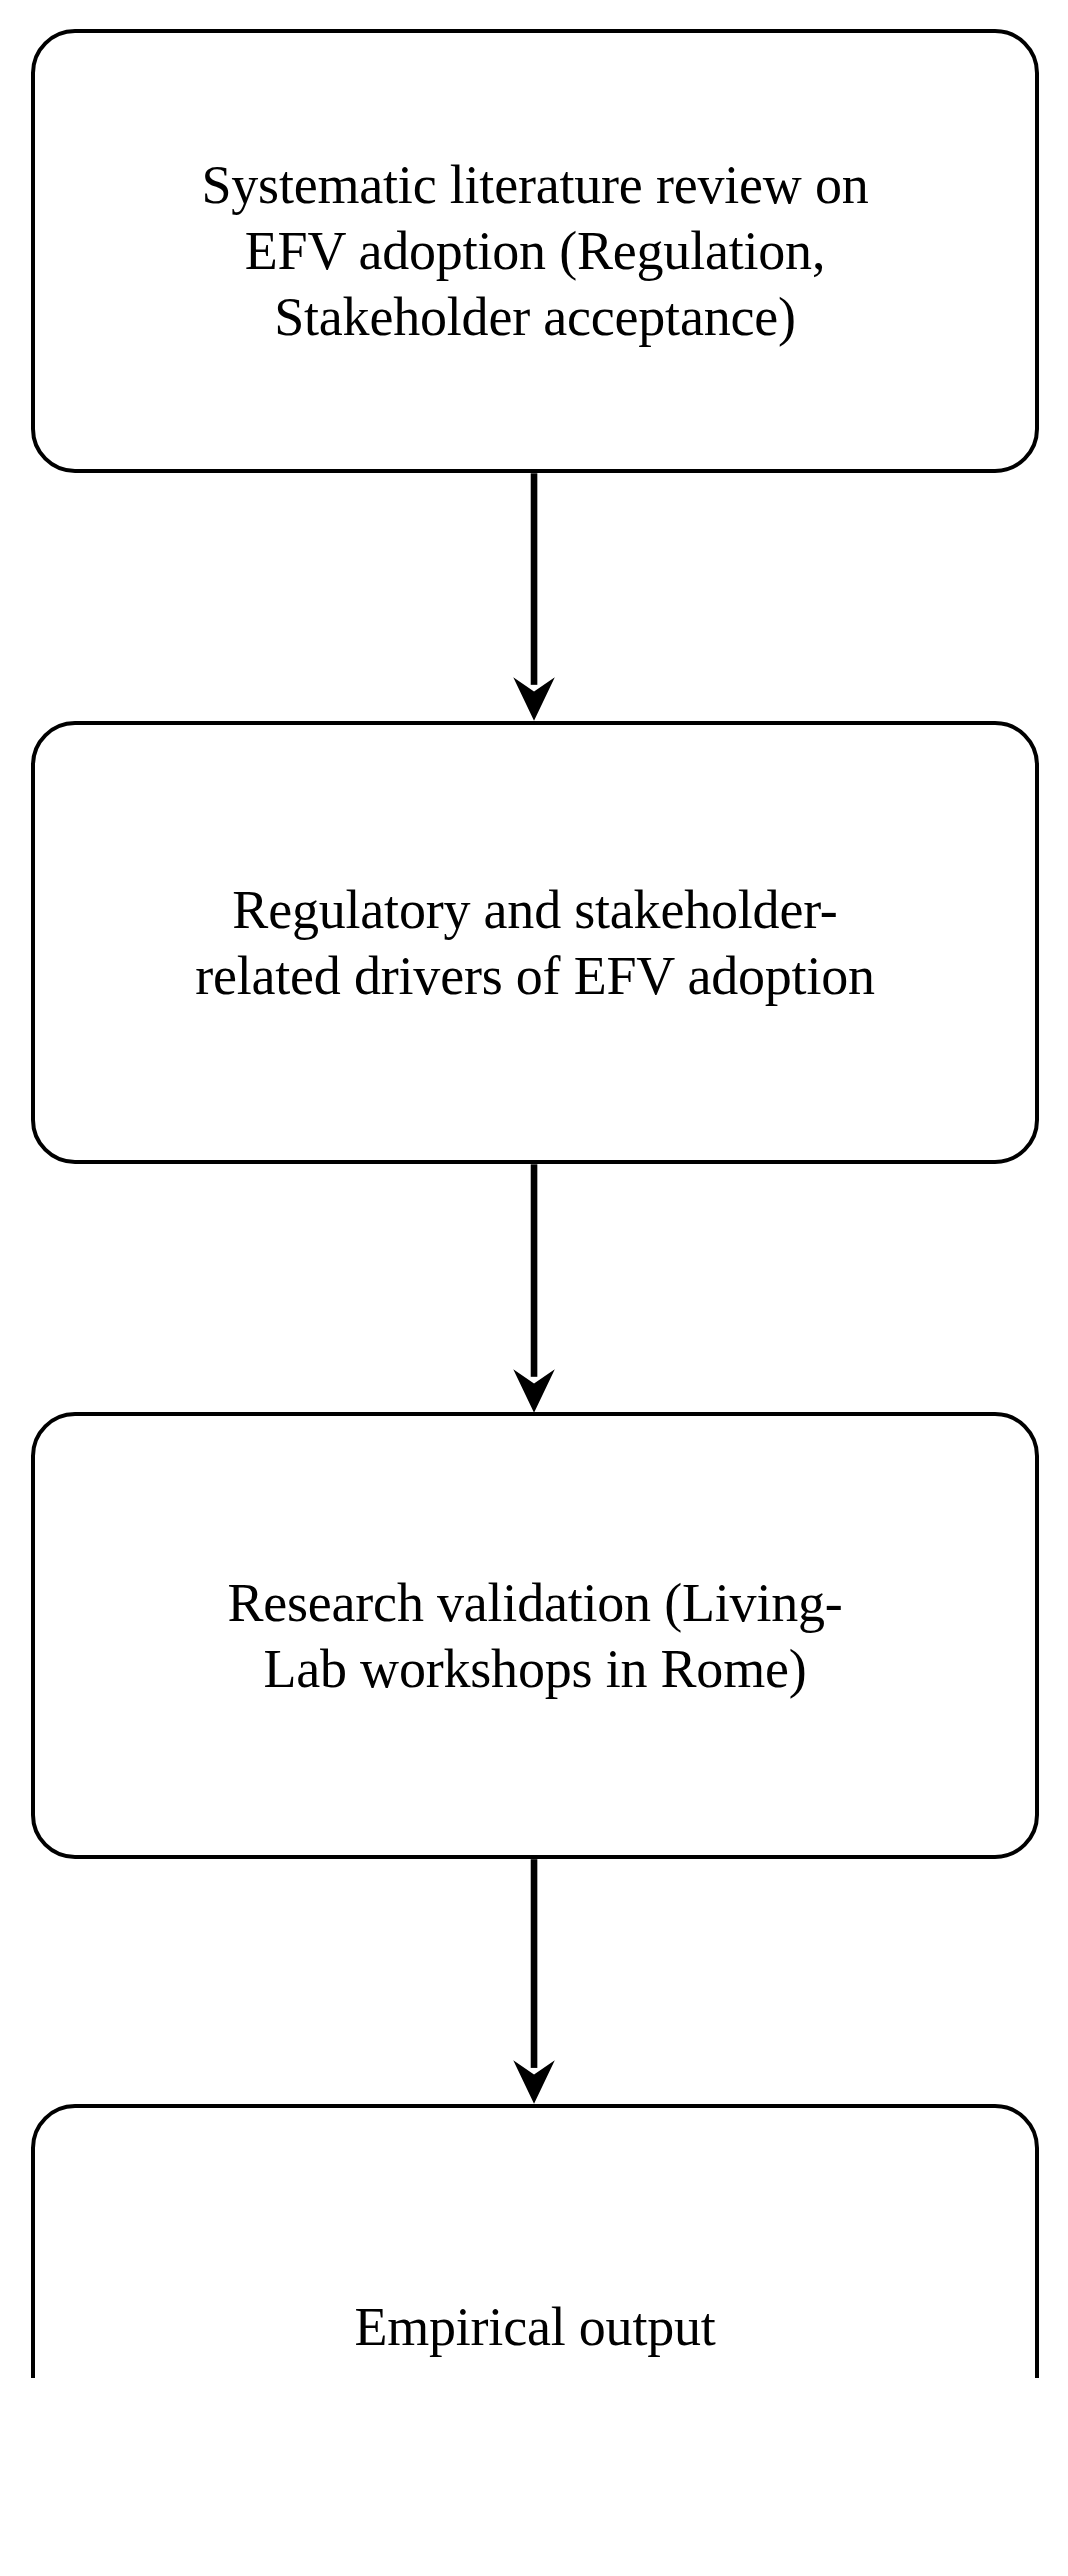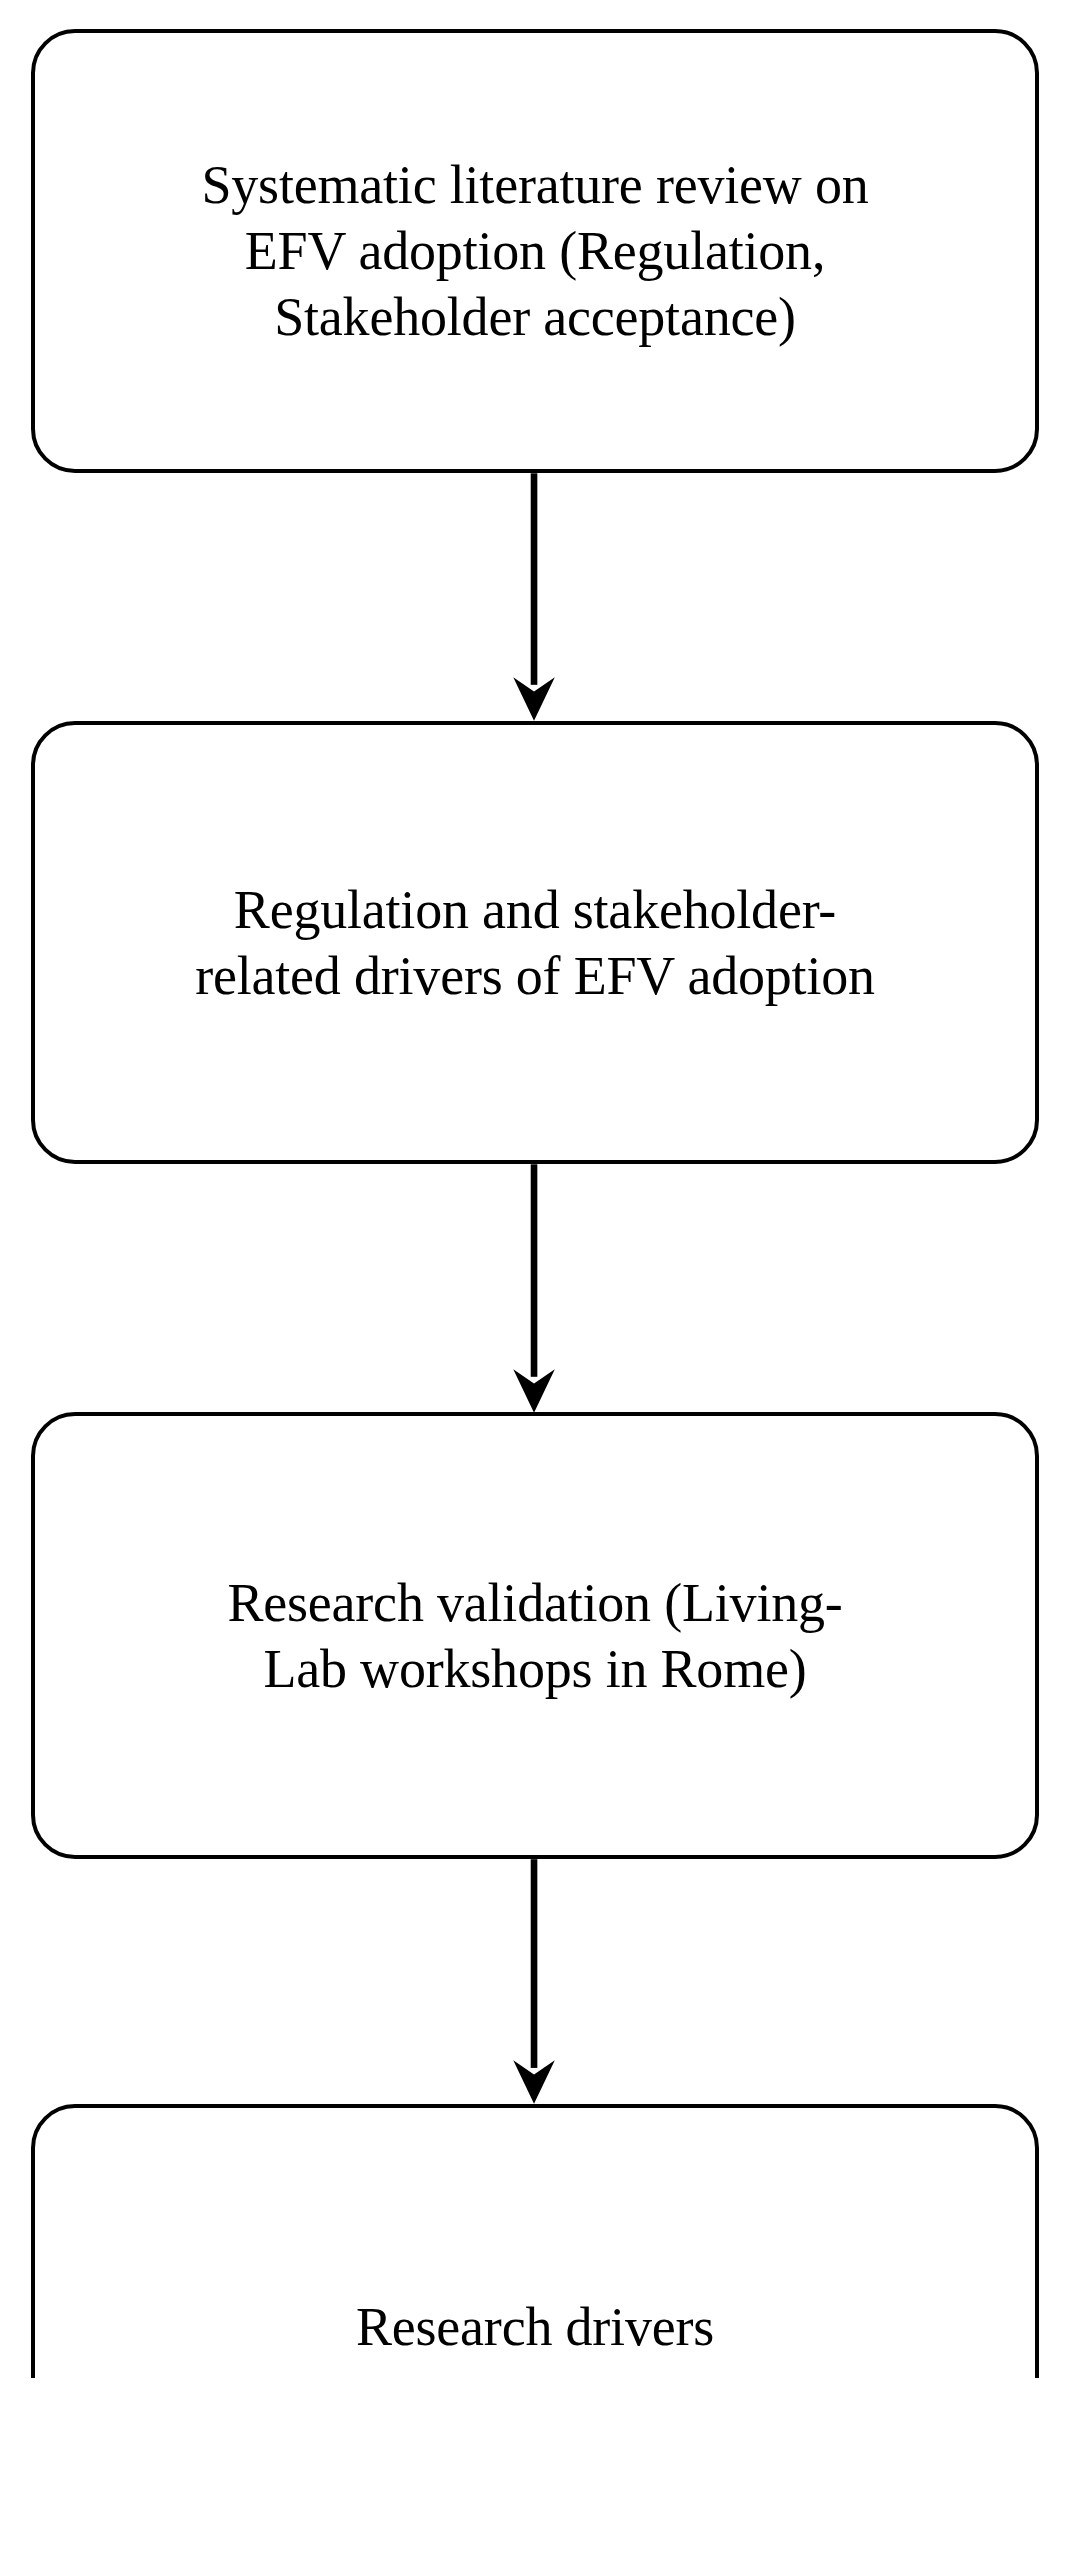--- a/index.html
+++ b/index.html
@@ -59,21 +59,21 @@
   </div>
 
   <div class="connector" style="left:492px; top:473px; width:85px; height:248px;">
     <svg width="85" height="248" viewBox="0 0 90 262" xmlns="http://www.w3.org/2000/svg">
       <rect x="41" y="0" width="7" height="224" fill="#000000"></rect>
       <path d="M 22.5 216 L 44.5 262 L 66.5 216 L 44.5 231 Z" fill="#000000"></path>
     </svg>
   </div>
 
   <div class="node-box" style="left:31px; top:721px; width:1008px; height:443px;">
-    <div class="node-label">Regulation and stakeholder-
+    <div class="node-label">Regulatory and stakeholder-
 related drivers of EFV adoption</div>
   </div>
 
   <div class="connector" style="left:492px; top:1164px; width:85px; height:249px;">
     <svg width="85" height="249" viewBox="0 0 90 263" xmlns="http://www.w3.org/2000/svg">
       <rect x="41" y="0" width="7" height="225" fill="#000000"></rect>
       <path d="M 22.5 217 L 44.5 263 L 66.5 217 L 44.5 232 Z" fill="#000000"></path>
     </svg>
   </div>
 
@@ -83,17 +83,17 @@
   </div>
 
   <div class="connector" style="left:492px; top:1859px; width:85px; height:245px;">
     <svg width="85" height="245" viewBox="0 0 90 259" xmlns="http://www.w3.org/2000/svg">
       <rect x="41" y="0" width="7" height="221" fill="#000000"></rect>
       <path d="M 22.5 213 L 44.5 259 L 66.5 213 L 44.5 228 Z" fill="#000000"></path>
     </svg>
   </div>
 
   <div class="node-box" style="left:31px; top:2104px; width:1008px; height:446px;">
-    <div class="node-label">Research drivers</div>
+    <div class="node-label">Empirical output</div>
   </div>
 
 </div>
 
 
 </body></html>

